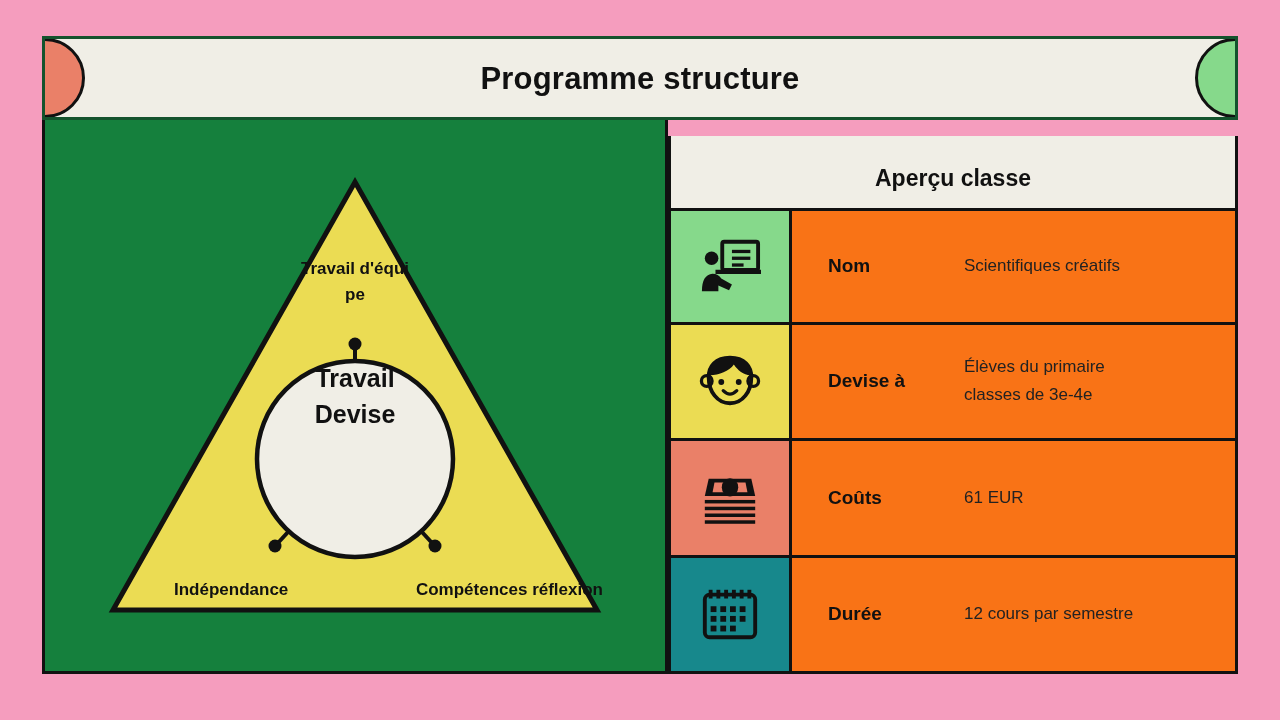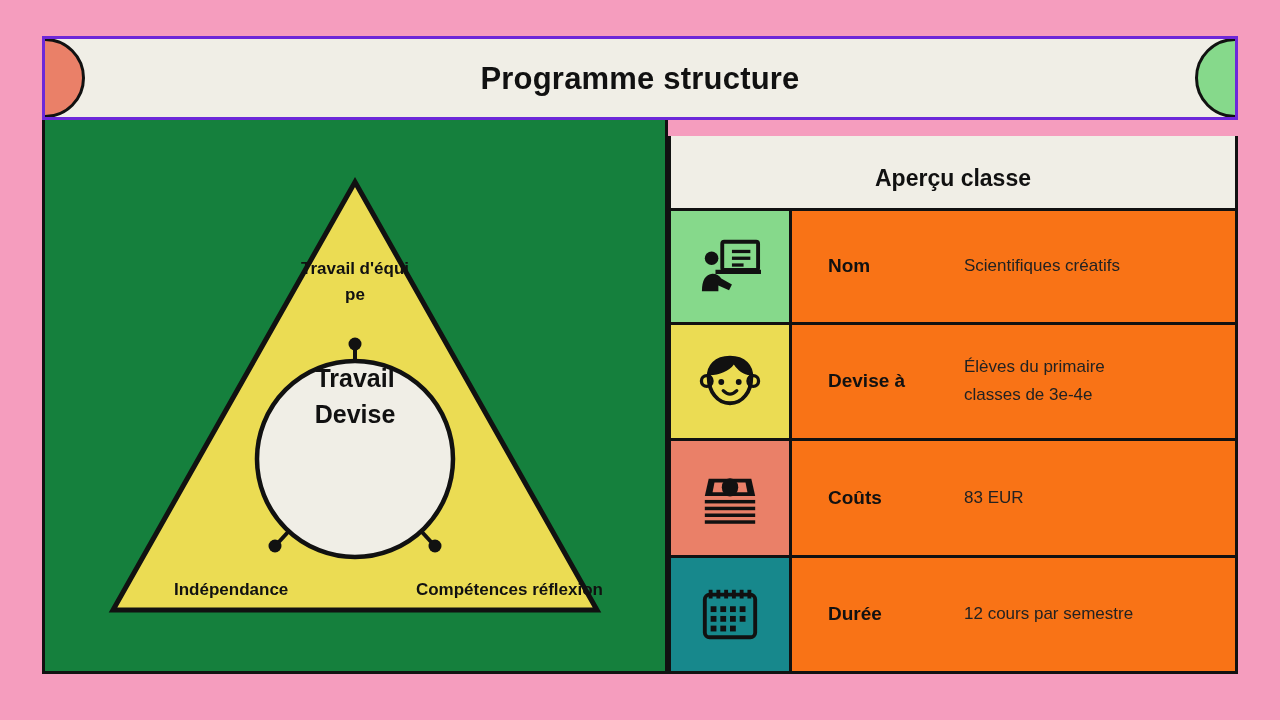--- a/index.html
+++ b/index.html
@@ -27,21 +27,21 @@
   }
 
   
   #titlebar {
     position: absolute;
     left: 0;
     top: 0;
     width: 1196px;
     height: 84px;
     background: #F0EEE6;
-    border: 3px solid #6d28d9;
+    border: 3px solid #14532d;
     overflow: hidden;
     display: flex;
     align-items: center;
     justify-content: center;
   }
 
   #title-text {
     font-size: 31px;
     font-weight: bold;
     color: #111111;
@@ -305,21 +305,21 @@
               <path d="M16 12 L48 12 L50 22 L14 22 Z" fill="#EA8068"></path>
               <ellipse cx="32" cy="17" rx="8.5" ry="9.5" fill="#111"></ellipse>
               <rect x="6" y="30" width="52" height="3.6" fill="#111"></rect>
               <rect x="6" y="37" width="52" height="3.6" fill="#111"></rect>
               <rect x="6" y="44" width="52" height="3.6" fill="#111"></rect>
               <rect x="6" y="51" width="52" height="3.6" fill="#111"></rect>
             </svg>
           </div>
           <div class="text-cell">
             <div class="row-key">Coûts</div>
-            <div class="row-val">83 EUR</div>
+            <div class="row-val">61 EUR</div>
           </div>
         </div>
 
         <div class="trow">
           <div class="icon-cell" style="background:#17888C">
             <svg class="cell-icon" viewBox="0 0 64 56">
               <rect x="6" y="8" width="52" height="44" rx="5" fill="none" stroke="#111" stroke-width="4"></rect>
               <rect x="10" y="3" width="4" height="9" fill="#111"></rect>
               <rect x="18" y="3" width="4" height="9" fill="#111"></rect>
               <rect x="26" y="3" width="4" height="9" fill="#111"></rect>

